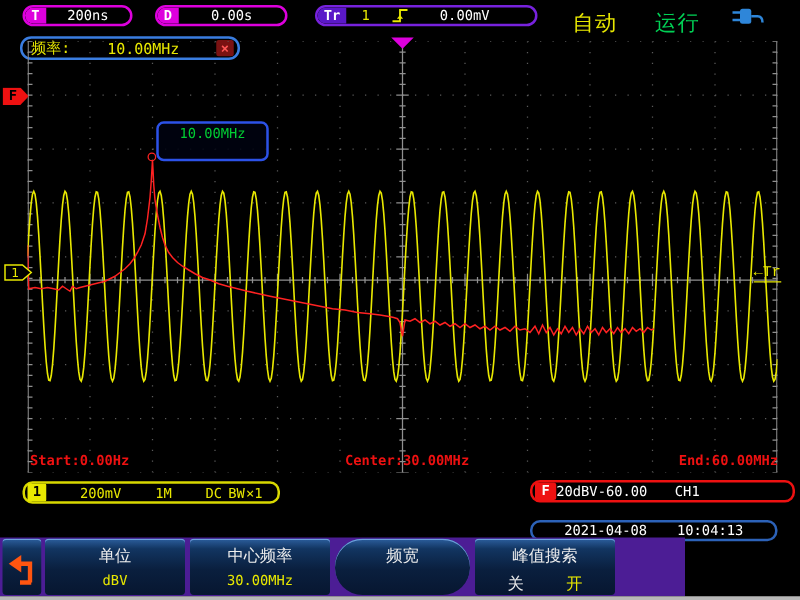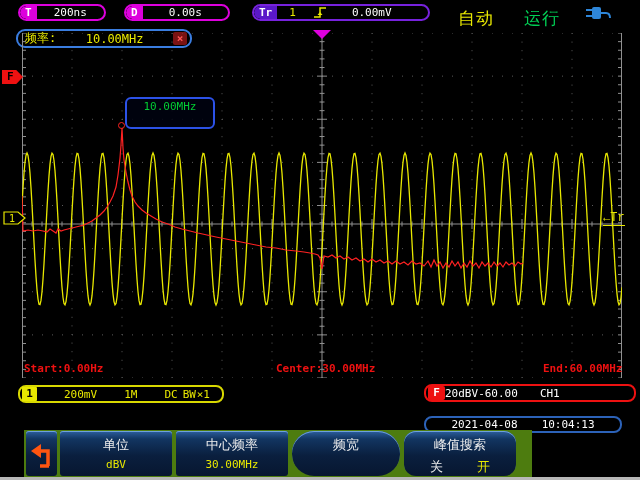--- a/index.html
+++ b/index.html
@@ -70,29 +70,29 @@
           border-radius:8px;background:#000;display:flex;align-items:center;box-sizing:border-box;
           color:#fff;font-size:11px;}
   .f-pill .fbadge{width:17px;height:14px;background:#ee1111;color:#fff;font-weight:bold;
           text-align:center;line-height:14px;margin-left:2px;border-radius:2px;}
   .f-pill span{}
   .date-pill{position:absolute;left:424px;top:404px;width:198px;height:17px;border:2px solid #2c62b8;
              border-radius:8px;background:#000;display:flex;align-items:center;justify-content:center;
              gap:24px;color:#fff;font-size:11px;box-sizing:border-box;margin-top:12px;}
 
   
-  .menu{position:absolute;left:0;top:430px;width:508px;height:47px;background:#4d7c0f;margin-left:24px;}
+  .menu{position:absolute;left:0;top:430px;width:548px;height:47px;background:#4c1d95;}
   .mcell{position:absolute;top:1px;height:45px;border-radius:3px;
          background:linear-gradient(180deg,#2c5f9e 0%,#123561 18%,#0a1f3e 55%,#071630 100%);
          box-shadow:inset 0 1px 0 #6ea0dc;text-align:center;box-sizing:border-box;}
   .mcell .mlabel{color:#eee;font-size:13px;margin-top:5px;}
   .mcell .mval{color:#e8e800;font-size:11px;margin-top:4px;}
   .mback{left:2px;width:31px;display:flex;align-items:center;justify-content:center;}
   .m1{left:36px;width:112px;} .m2{left:152px;width:112px;}
-  .m3{left:268px;width:108px;border-radius:22px;} .m4{left:380px;width:112px;border-radius:12px;}
+  .m3{left:268px;width:108px;border-radius:22px;} .m4{left:380px;width:112px;}
   .onoff{display:flex;justify-content:center;gap:34px;margin-top:4px;font-size:13px;}
   .off-w{color:#eee;} .on-y{color:#e8e800;}
   .bottom-strip{position:absolute;left:0;top:477px;width:640px;height:3px;background:#b8b8b8;}
 </style>
 </head>
 <body>
 
 <div class="screen">
 
   <div class="pill pill-t">

